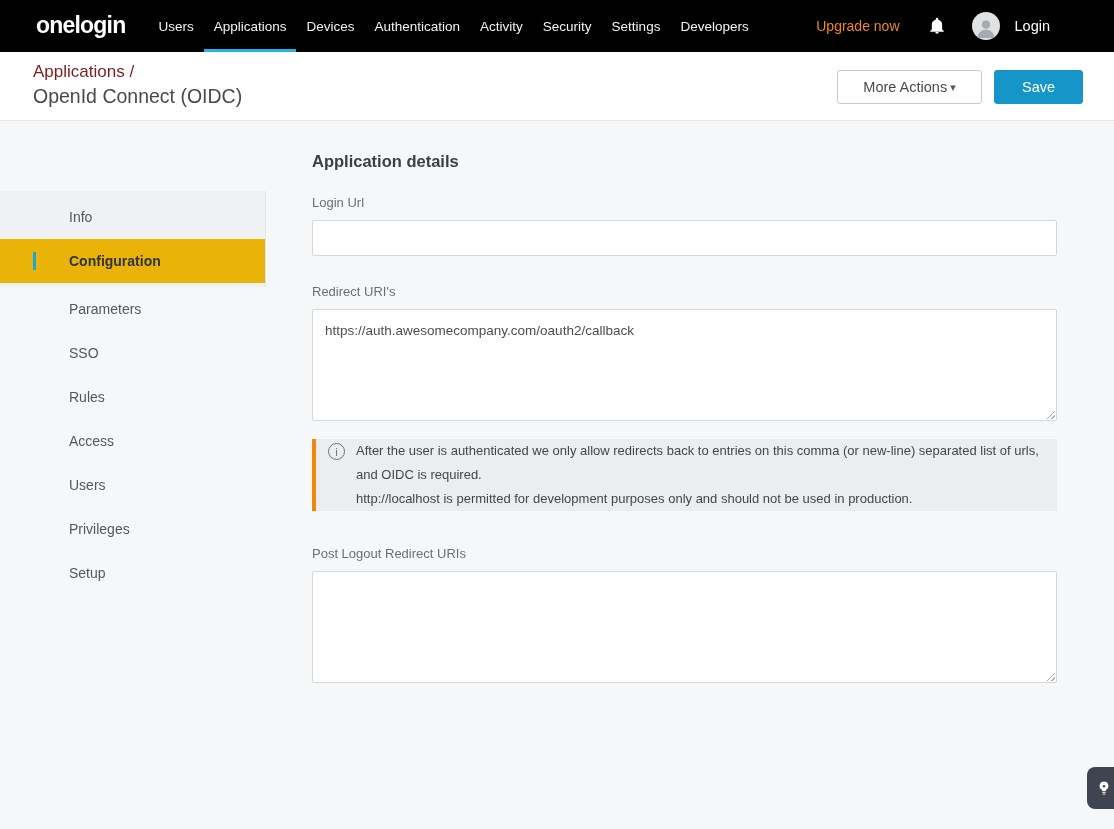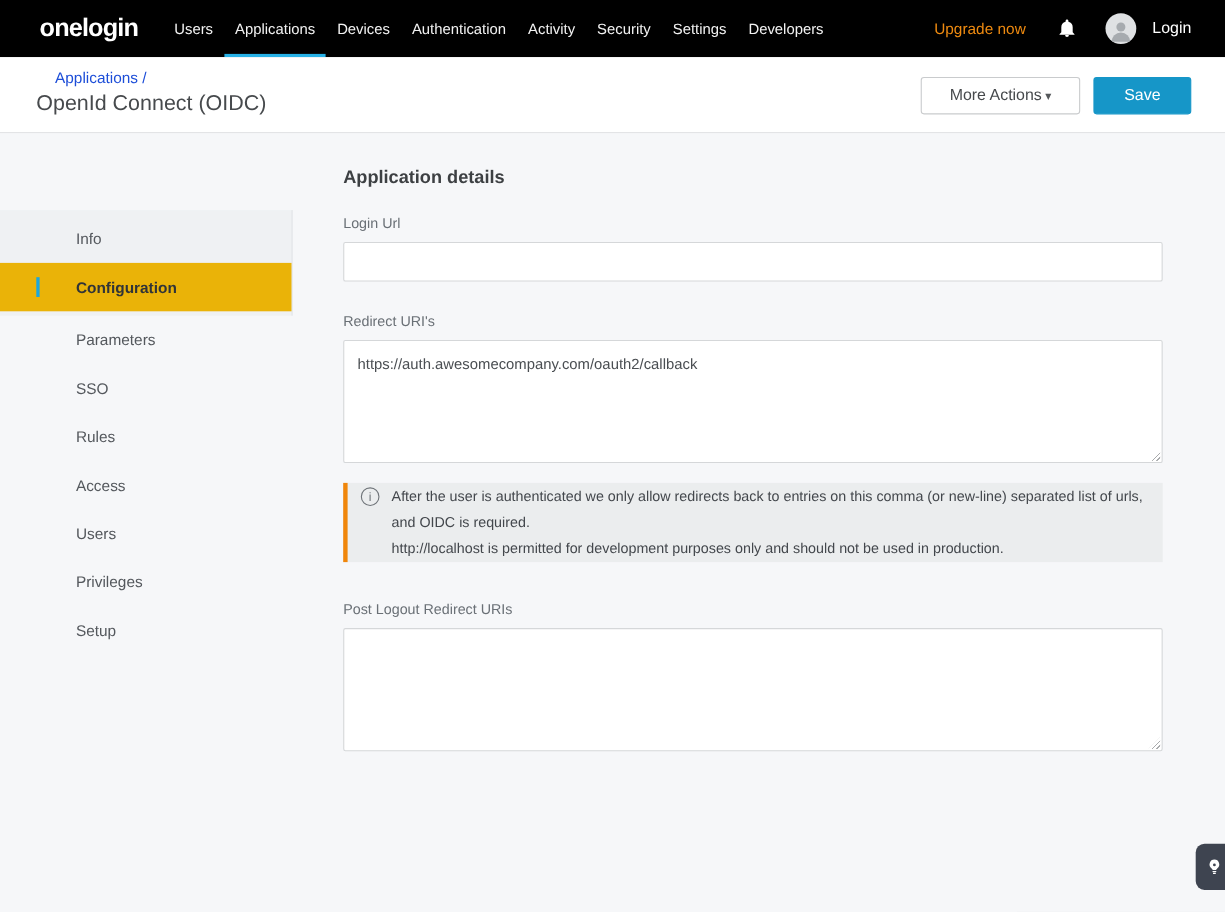--- a/index.html
+++ b/index.html
@@ -19,35 +19,35 @@
     color:#fff; font-size:23px; font-weight:700; letter-spacing:-0.8px;
     cursor:pointer; line-height:52px; margin-top:-3px;
   }
   .nav-items { display:flex; margin-left:23px; height:52px; }
   .nav-item {
     height:52px; display:flex; align-items:center; padding:0 10px;
     color:#f2f2f2; font-size:13.5px; cursor:pointer;
     border-bottom:3px solid transparent; border-top:3px solid transparent;
   }
   .nav-item.active { border-bottom-color:#27b1e6; }
-  .nav-right { margin-left:auto; display:flex; align-items:center; padding-right:31px; }
+  .nav-right { margin-left:auto; display:flex; align-items:center; padding-right:64px; }
   .upgrade { color:#ee8a10; font-size:14px; cursor:pointer; margin-right:28px; }
   .bell { width:18px; height:18px; display:flex; cursor:pointer; margin-right:26px; }
   .avatar {
     width:28px; height:28px; border-radius:50%; background:#dfe1e3;
     overflow:hidden; display:flex; align-items:flex-end; justify-content:center; cursor:pointer;
   }
   .username { color:#fff; font-size:14.5px; margin-left:15px; cursor:pointer; }
 
   
   .pagehead {
     position:absolute; top:52px; left:0; width:100%; height:69px;
     background:#fff; border-bottom:1px solid #e3e4e6; padding:10px 0 0 33px;
   }
-  .crumb { color:#1d4ed8; font-size:14px; text-decoration:none; cursor:pointer; display:inline-block;margin-left:17px; }
+  .crumb { color:#7f1d1d; font-size:17px; text-decoration:none; cursor:pointer; display:inline-block; }
   .page-title { color:#474a4d; font-size:19.5px; font-weight:400; margin-top:3px; }
   .head-actions { position:absolute; top:18px; right:31px; display:flex; gap:12px; }
   .btn {
     height:34px; font-family:inherit; font-size:14.5px; border-radius:3px;
     cursor:pointer; display:flex; align-items:center; justify-content:center;
   }
   .btn-secondary {
     width:145px; background:#fff; border:1px solid #c9cbcd; color:#46494c; gap:3px;
   }
   .btn-secondary .caret { font-size:11px; color:#55585b; margin-top:1px; }

